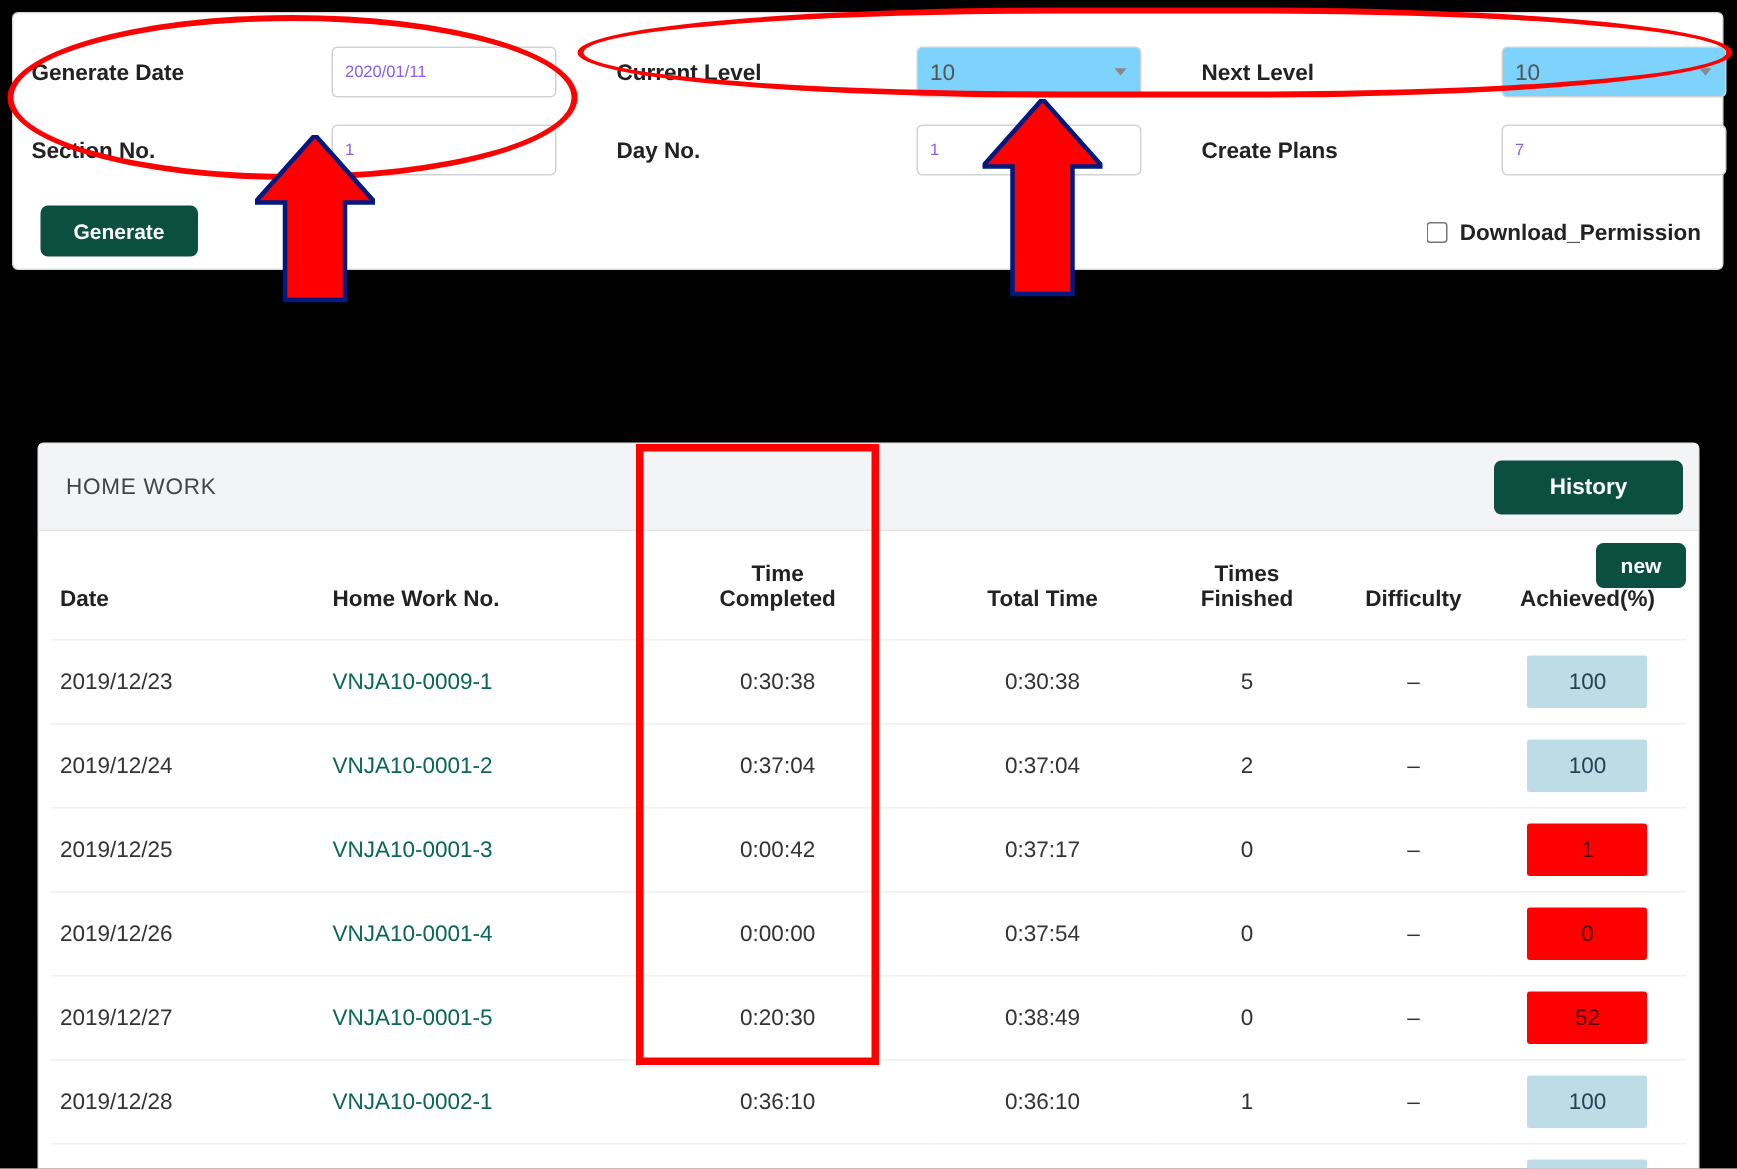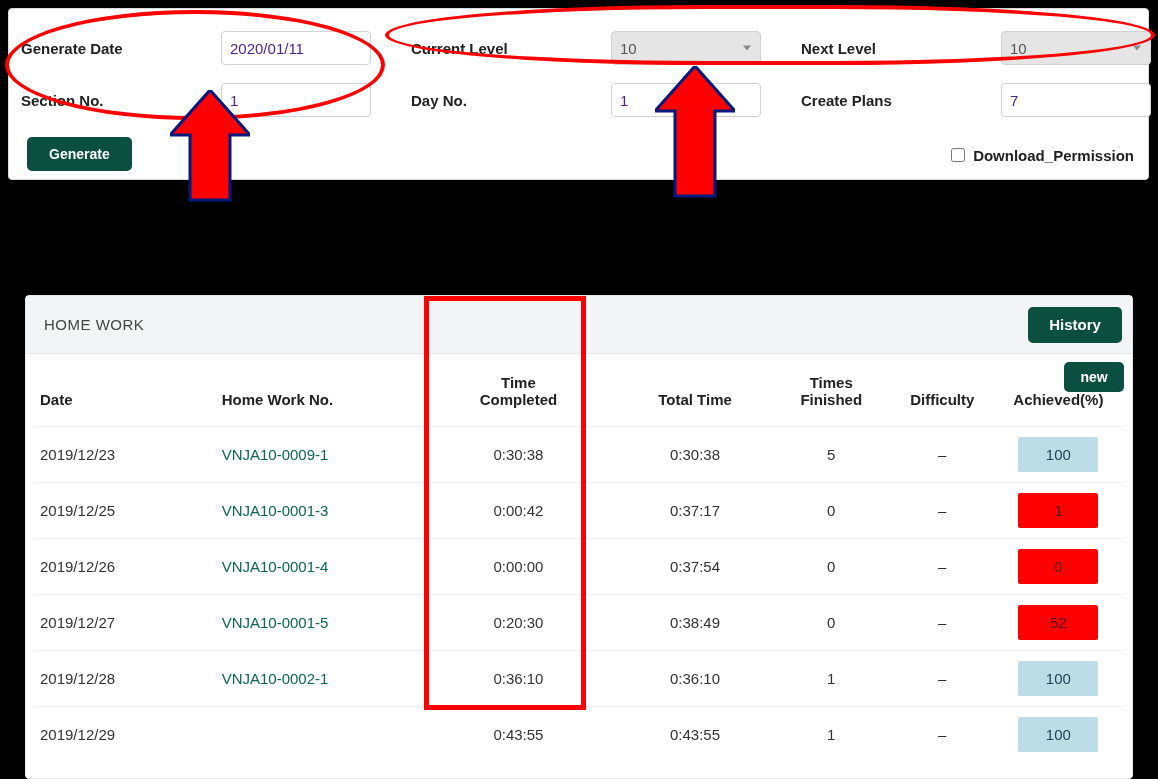--- a/index.html
+++ b/index.html
@@ -26,32 +26,32 @@
     row-gap:18px;
     padding:22px 12px 0 12px;
     align-items:center;
   }
   .lbl { font-weight:700; color:#222; }
   .field-input {
     width:150px; height:34px;
     border:1px solid #cfd3d6;
     border-radius:4px;
     padding:0 8px;
-    font-size:15px;
-    color:#4c1d95;
+    font-size:11px;
+    color:#8b5cf6;
     background:#fff;
   }
   .field-select {
     width:150px; height:34px;
     border:1px solid #cfd3d6;
     border-radius:4px;
     padding:0 24px 0 8px;
     font-size:15px;
     color:#555;
-    background:#e5e5e5;
+    background:#7dd3fc;
     appearance:none;
     position:relative;
   }
   .select-wrap { position:relative; width:150px; }
   .select-wrap::after {
     content:"";
     position:absolute; right:10px; top:50%; transform:translateY(-50%);
     width:0; height:0;
     border-left:4px solid transparent;
     border-right:4px solid transparent;
@@ -120,21 +120,21 @@
     background:#f2f4f5;
     border-bottom:1px solid #e3e7ea;
     display:flex; align-items:center;
     padding:0 10px 0 18px;
     letter-spacing:0.5px;
     color:#444;
     font-size:15px;
   }
   .hw-header .spacer { flex:1; }
   .btn-history {
-    width:94px; height:36px;
+    width:126px; height:36px;
     background:#0a4f40;
     color:#fff;
     font-weight:700;
     border:none; border-radius:5px;
     cursor:pointer;
     font-size:15px;
   }
   .tbl-wrap { position:relative; padding:10px 8px 16px 8px; }
   table.hw {
     width:100%; border-collapse:collapse;
@@ -283,20 +283,29 @@
           <tr>
             <td>2019/12/23</td>
             <td><a class="link">VNJA10-0009-1</a></td>
             <td class="c">0:30:38</td>
             <td class="c">0:30:38</td>
             <td class="c">5</td>
             <td class="c">–</td>
             <td class="c"><span class="ach-badge ach-good">100</span></td>
           </tr>
           <tr>
+            <td>2019/12/24</td>
+            <td><a class="link">VNJA10-0001-2</a></td>
+            <td class="c">0:37:04</td>
+            <td class="c">0:37:04</td>
+            <td class="c">2</td>
+            <td class="c">–</td>
+            <td class="c"><span class="ach-badge ach-good">100</span></td>
+          </tr>
+          <tr>
             <td>2019/12/25</td>
             <td><a class="link">VNJA10-0001-3</a></td>
             <td class="c">0:00:42</td>
             <td class="c">0:37:17</td>
             <td class="c">0</td>
             <td class="c">–</td>
             <td class="c"><span class="ach-badge ach-bad">1</span></td>
           </tr>
           <tr>
             <td>2019/12/26</td>

